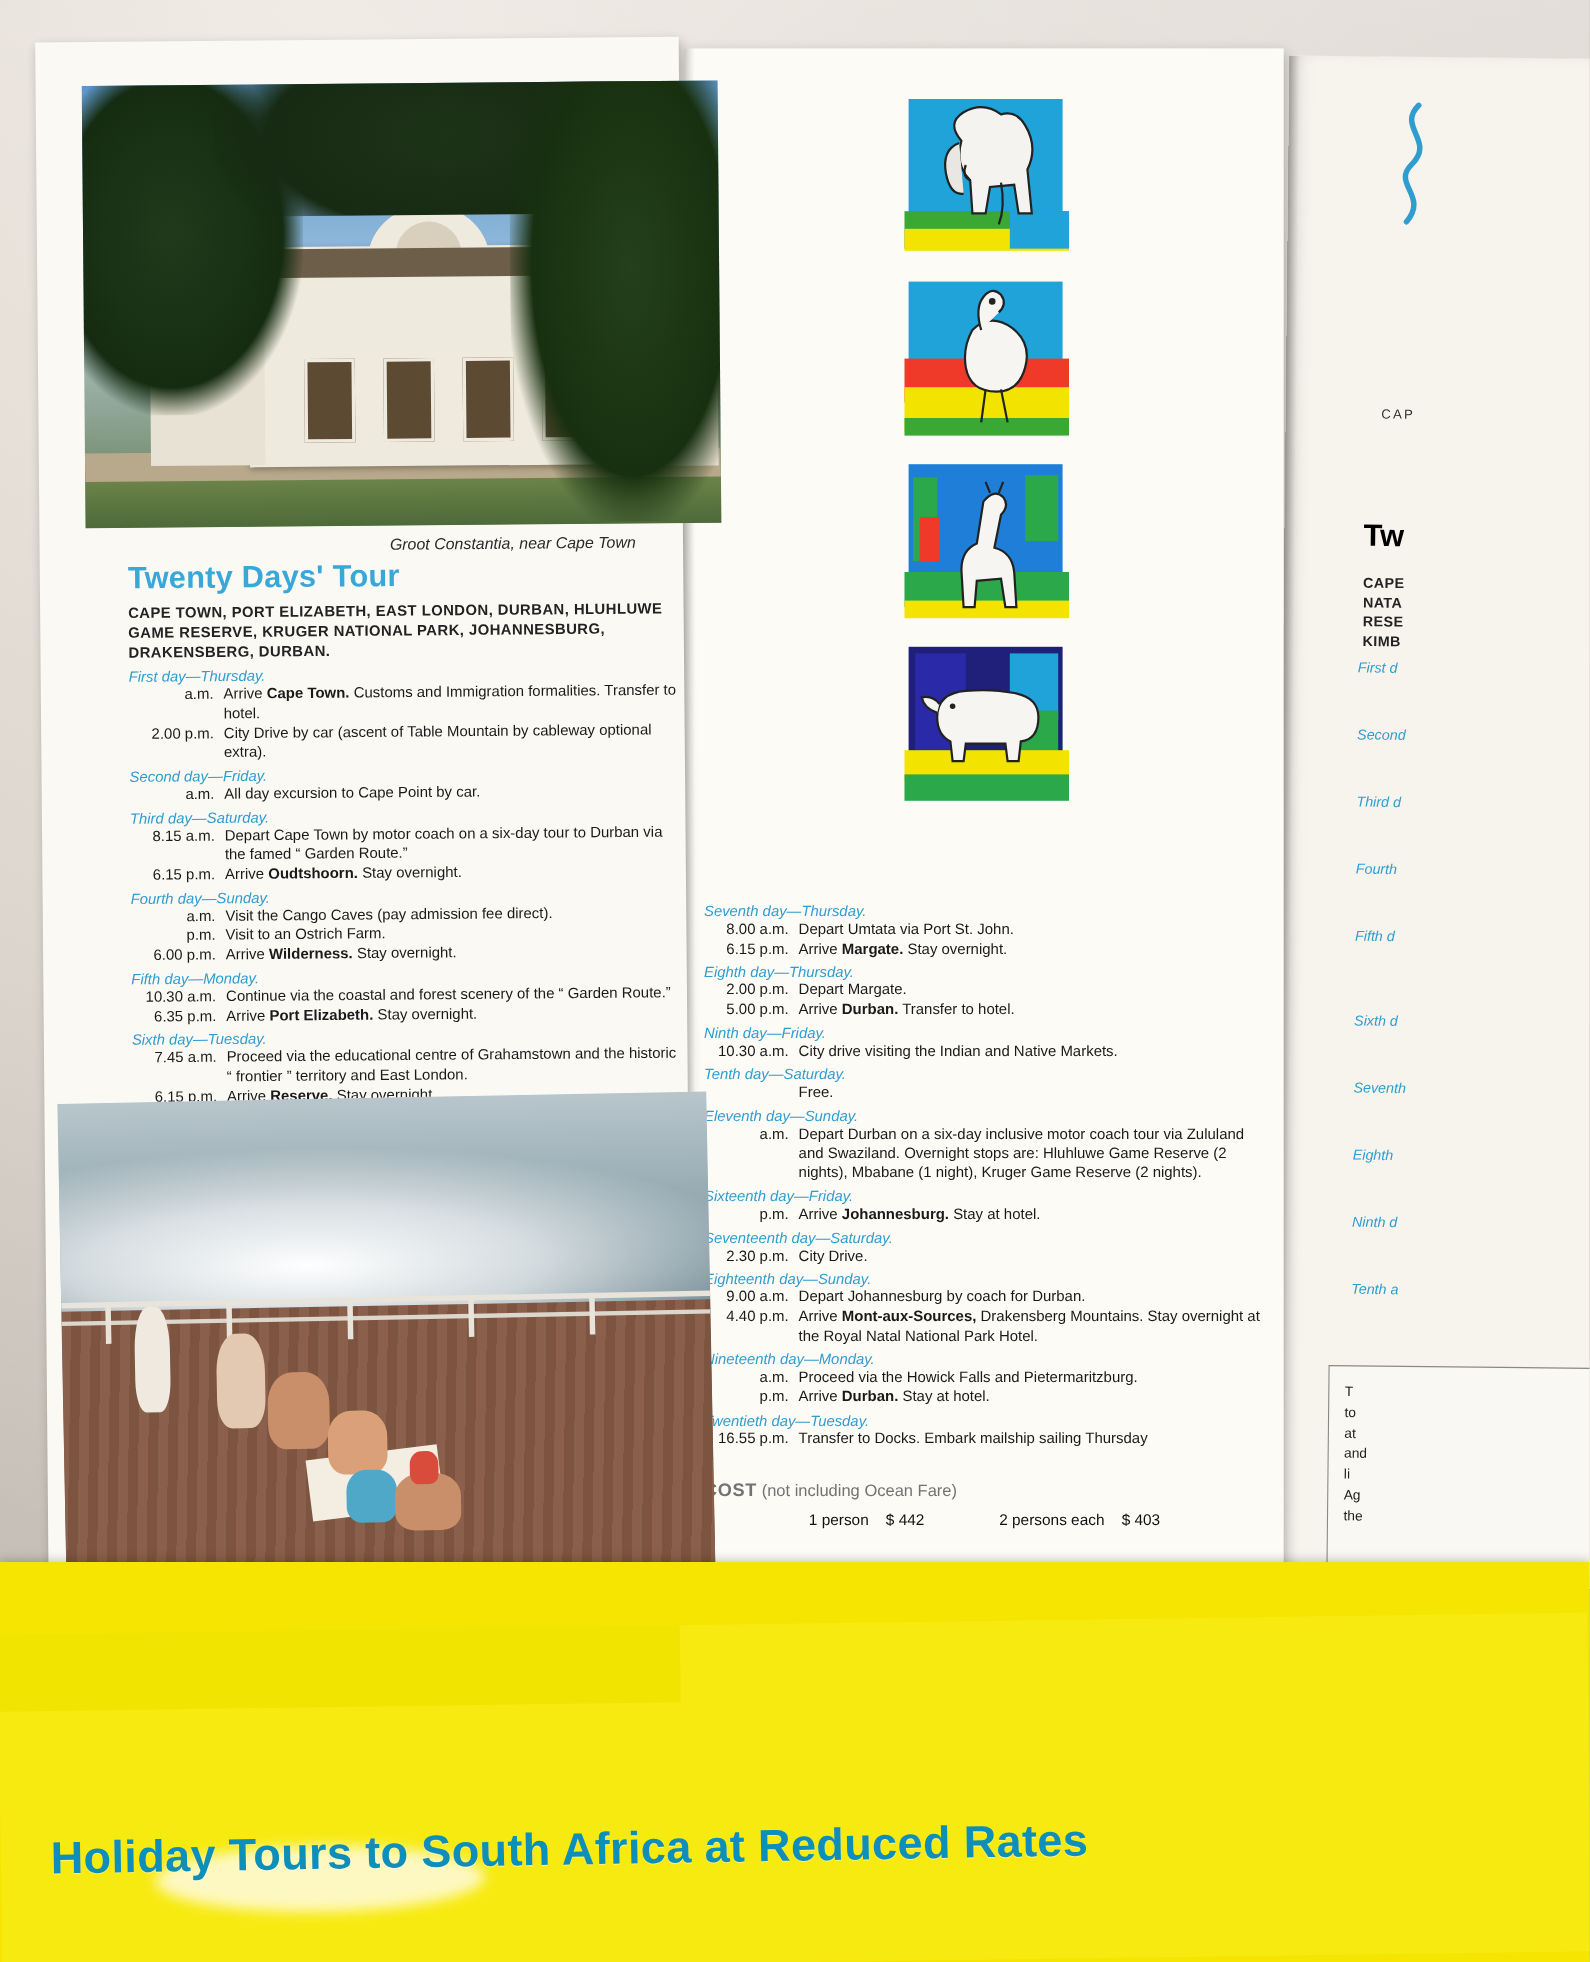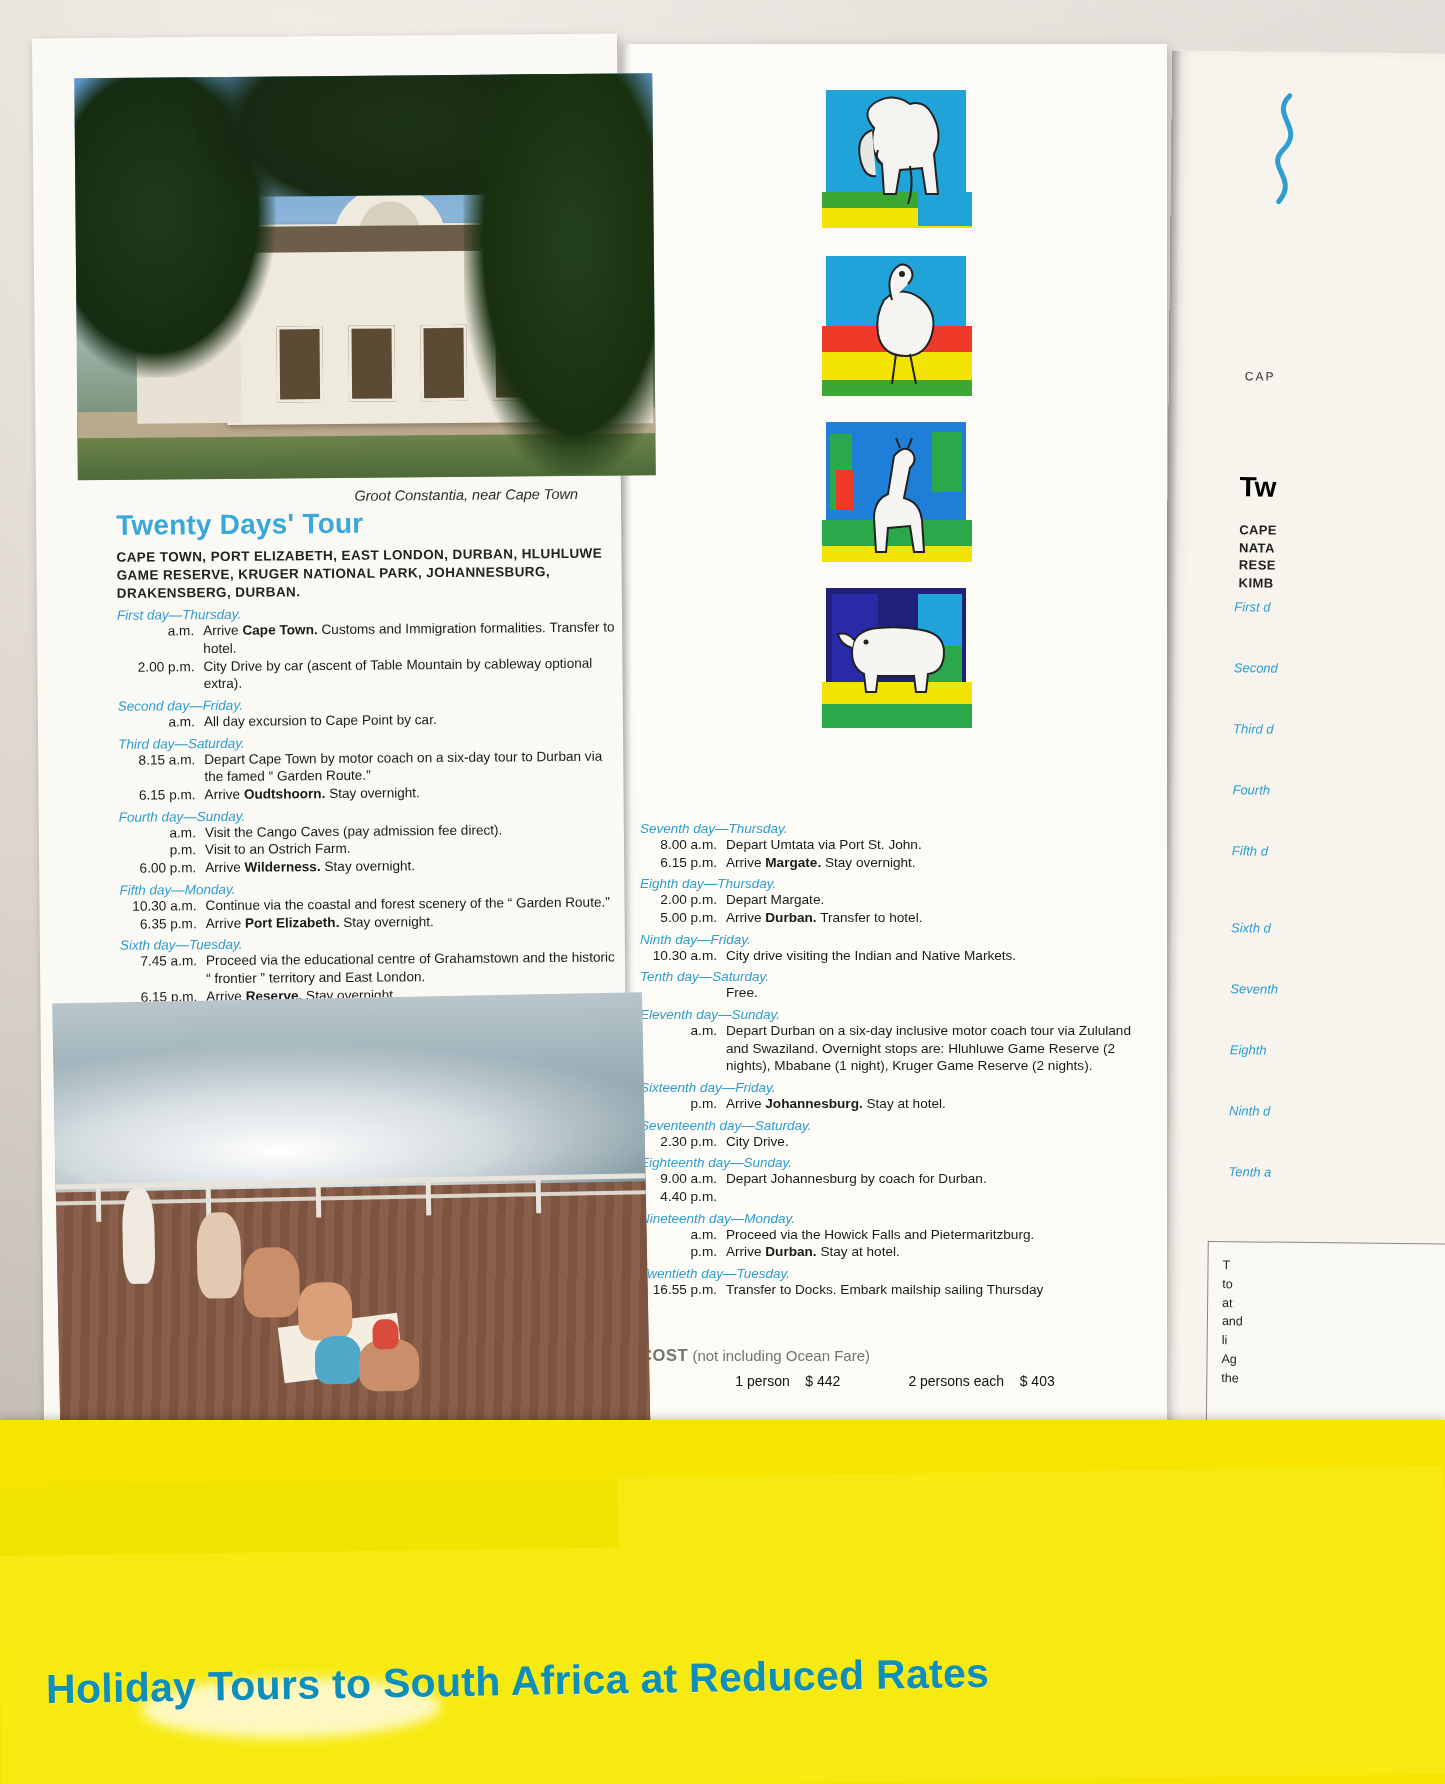--- a/index.html
+++ b/index.html
@@ -145,21 +145,21 @@
 <body>
 
 <div id="surface"></div>
 
 <div class="panel" id="panel-right">
   <div class="fold" style="left:0"></div>
   <svg class="squiggle" width="120" height="120">
     <path d="M40 4 C 20 24, 56 36, 34 58 C 16 76, 50 86, 30 110" stroke="#2f9dd0" stroke-width="5" fill="none" stroke-linecap="round"></path>
   </svg>
   <div id="right-text">
-    <div style="position:absolute;left:60px;top:318px;font-size:12px;letter-spacing:2px;color:#333">CAP</div>
+    <div style="position:absolute;left:71px;top:318px;font-size:12px;letter-spacing:2px;color:#333">CAP</div>
     <div class="r-title" style="position:absolute;left:56px;top:420px">Tw</div>
     <div class="r-sub" style="position:absolute;left:56px;top:470px">
       <div>CAPE</div>
       <div>NATA</div>
       <div>RESE</div>
       <div>KIMB</div>
     </div>
     <div id="right-days" style="position:absolute;left:52px;top:548px;width:220px">
         <div class="r-day" style="margin-bottom: 46px;">First d</div>
         <div class="r-day" style="margin-bottom: 46px;">Second</div>
@@ -301,20 +301,21 @@
         <div class="tm">2.30 p.m.</div>
         <div class="tx">City Drive.</div>
       </div>
       <div class="day">Eighteenth day—Sunday.</div>
       <div class="row">
         <div class="tm">9.00 a.m.</div>
         <div class="tx">Depart Johannesburg by coach for Durban.</div>
       </div>
       <div class="row">
         <div class="tm">4.40 p.m.</div>
+        <div class="tx">Arrive  <b>Mont-aux-Sources,</b>  Drakensberg Mountains.  Stay overnight at the Royal Natal National Park Hotel.</div>
       </div>
       <div class="day">Nineteenth day—Monday.</div>
       <div class="row">
         <div class="tm">a.m.</div>
         <div class="tx">Proceed via the Howick Falls and Pietermaritzburg.</div>
       </div>
       <div class="row">
         <div class="tm">p.m.</div>
         <div class="tx">Arrive <b>Durban.</b>  Stay at hotel.</div>
       </div>

